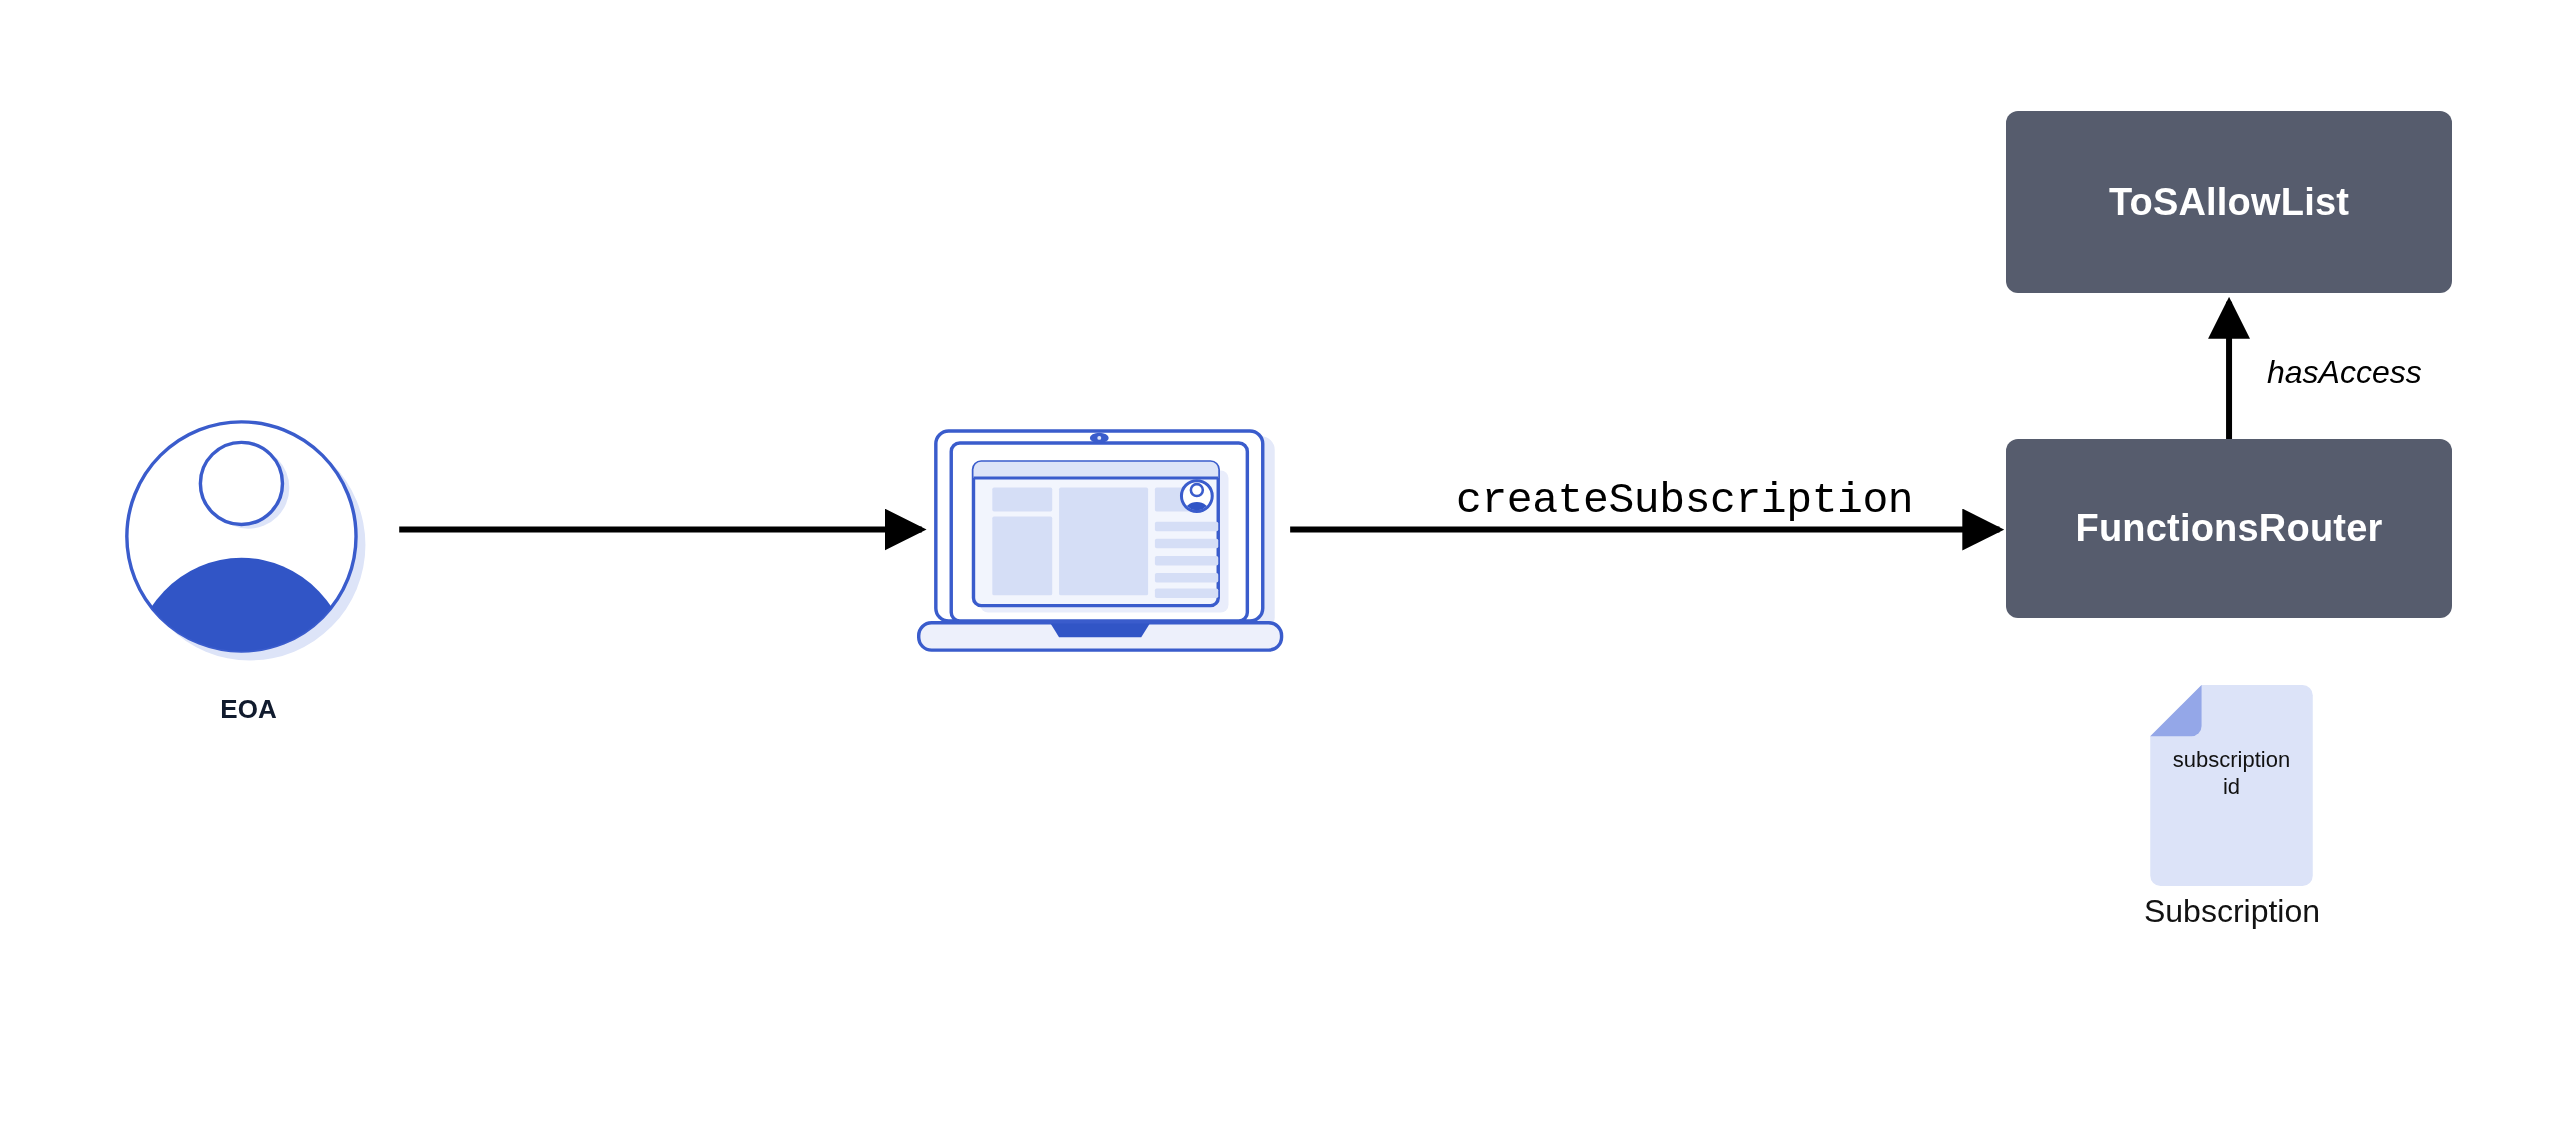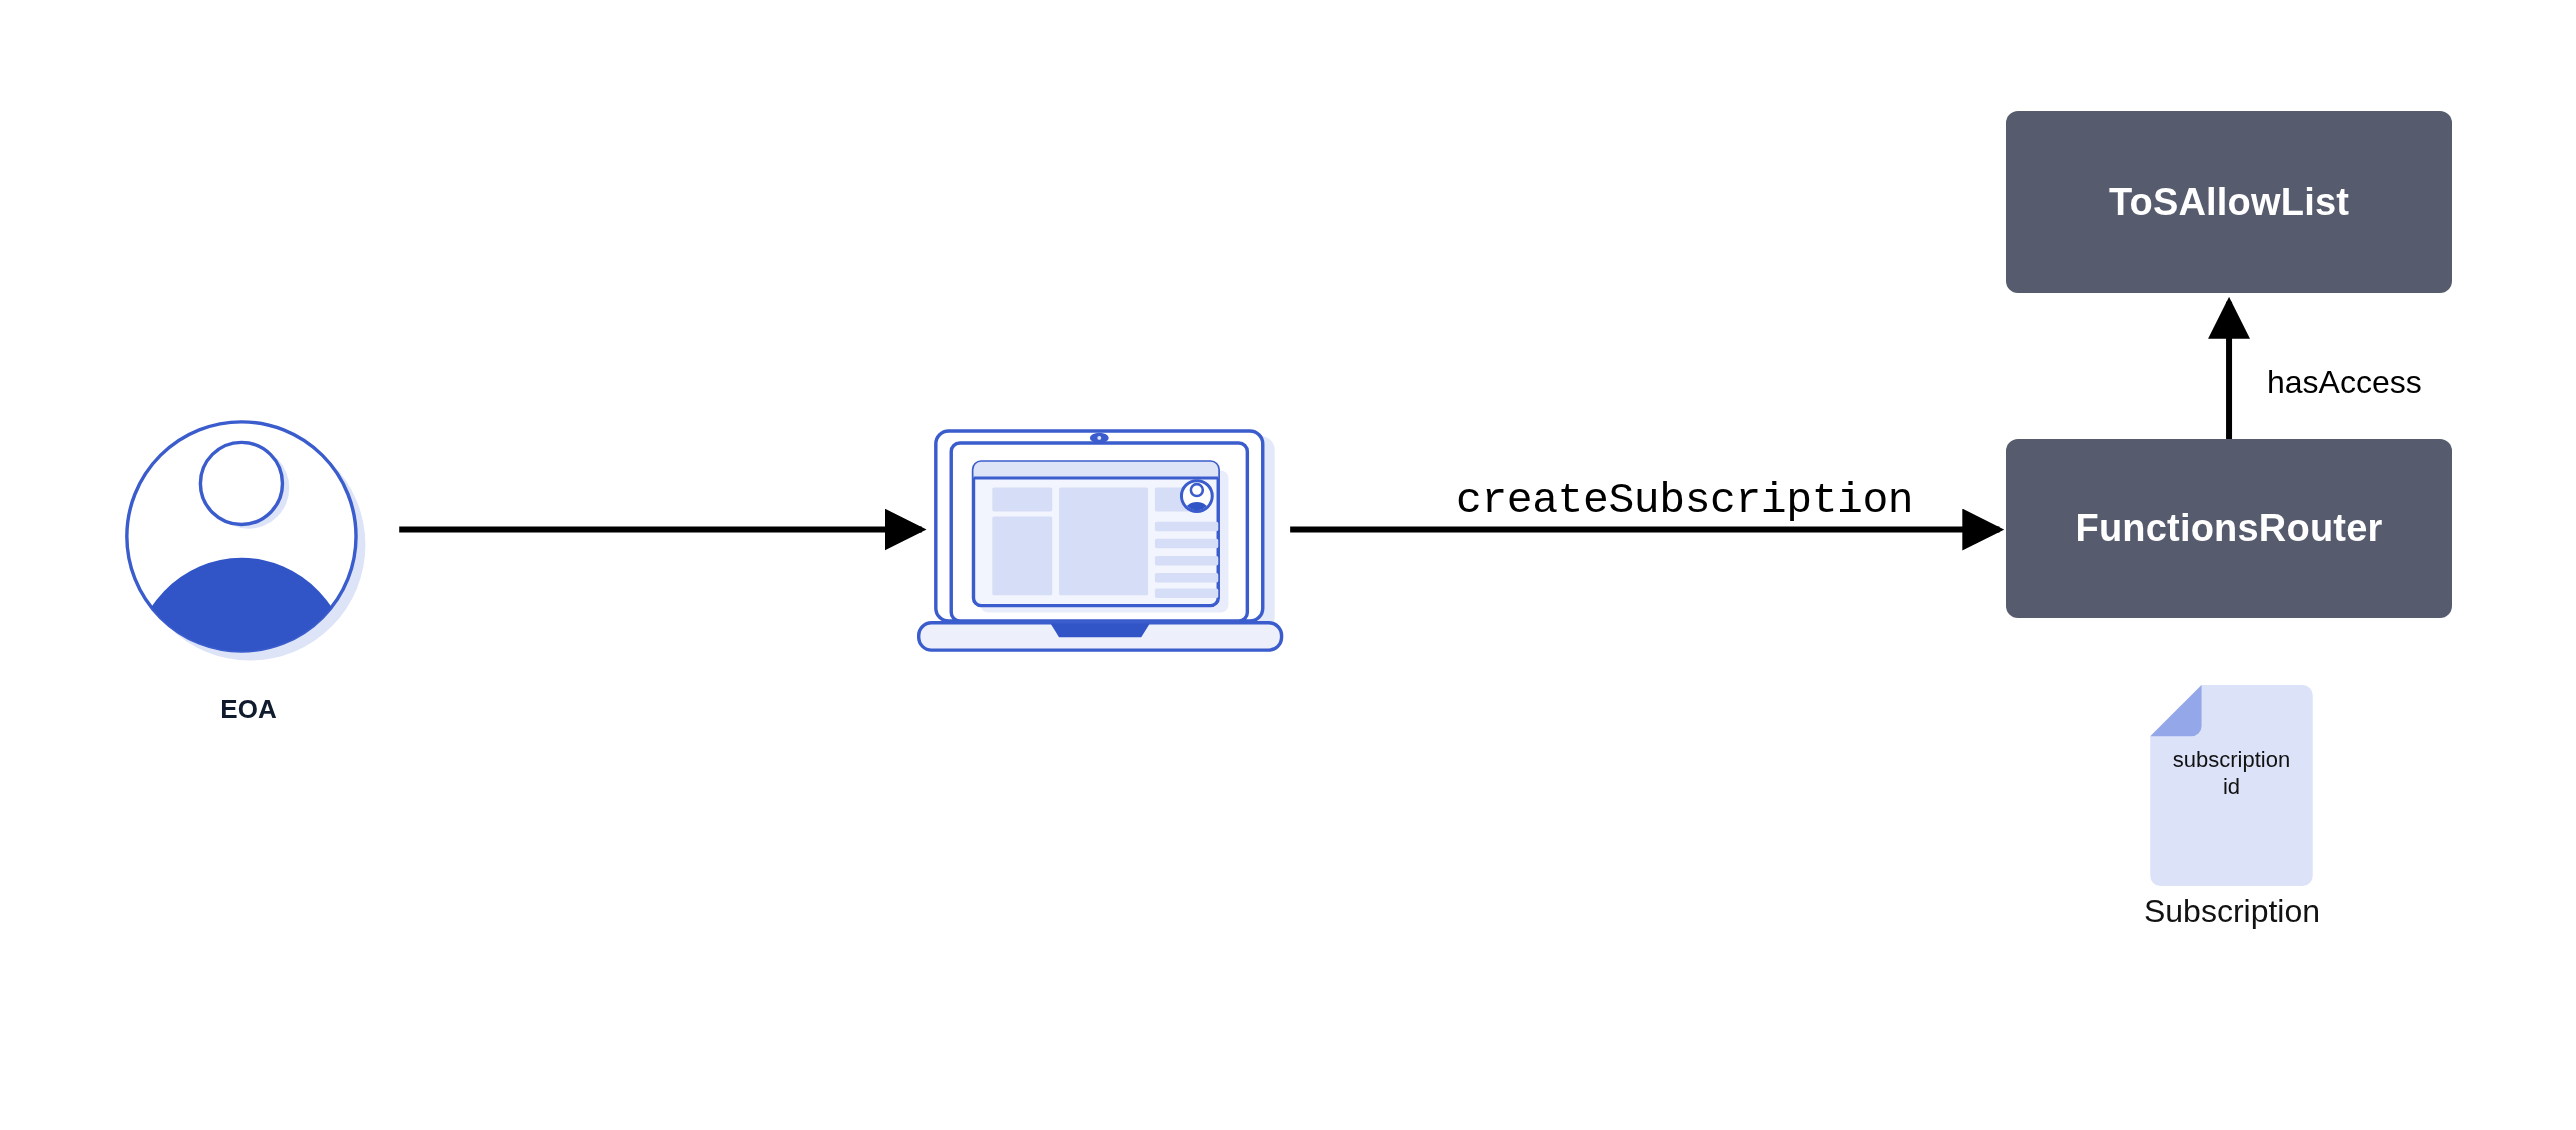--- a/index.html
+++ b/index.html
@@ -98,23 +98,24 @@
   }
   #create-subscription-label {
     left: 1456px;
     top: 476px;
     font-family: "Liberation Mono", "DejaVu Sans Mono", monospace;
     font-size: 43px;
     letter-spacing: -0.4px;
   }
   #has-access-label {
     left: 2267px;
-    top: 364px;
+    top: 354px;
     font-family: "Liberation Sans", sans-serif;
     font-size: 32px;
+    font-style: italic;
   }
 
   
   #arrow-layer {
     position: absolute;
     left: 0;
     top: 0;
     width: 2576px;
     height: 1131px;
     pointer-events: none;

